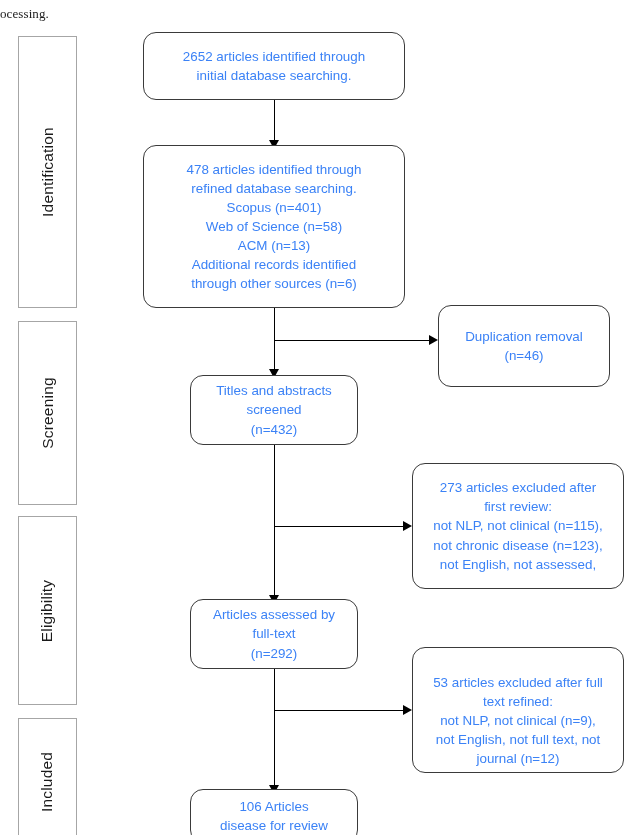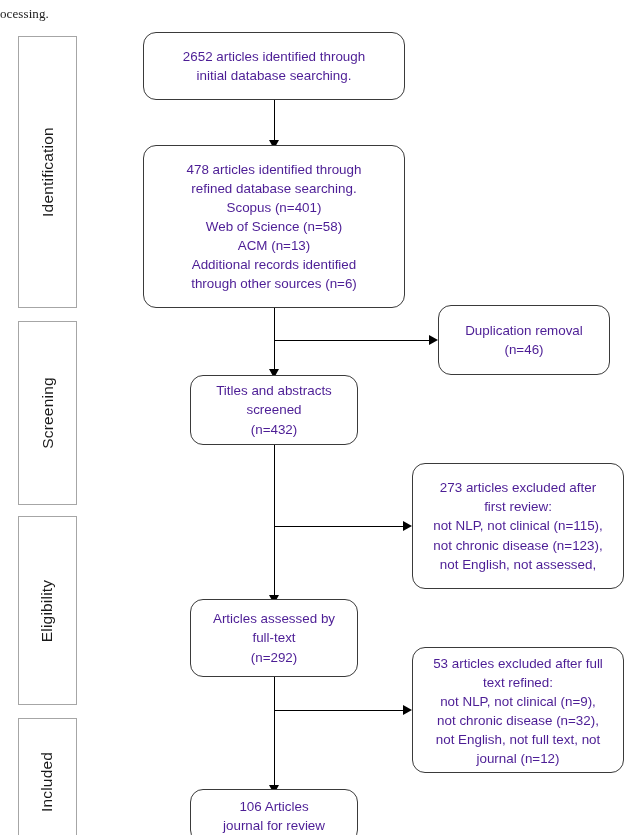--- a/index.html
+++ b/index.html
@@ -55,21 +55,21 @@
     position: absolute;
     box-sizing: border-box;
     border: 1.6px solid #3a3a3a;
     border-radius: 13px;
     background: #ffffff;
     display: flex;
     flex-direction: column;
     align-items: center;
     justify-content: center;
     text-align: center;
-    color: #4c1d95;
+    color: #3b82f6;
     font-size: 13.4px;
     line-height: 1.42;
     padding: 4px 8px;
   }
   .flow-box .ln { display: block; white-space: nowrap; }
 
   
   .v-line {
     position: absolute;
     width: 0;
@@ -144,52 +144,51 @@
   <div class="flow-box" style="left:143px; top:137px; width:262px; height:163px;">
     <span class="ln">478 articles identified through</span>
     <span class="ln">refined database searching.</span>
     <span class="ln">Scopus (n=401)</span>
     <span class="ln">Web of Science (n=58)</span>
     <span class="ln">ACM (n=13)</span>
     <span class="ln">Additional records identified</span>
     <span class="ln">through other sources (n=6)</span>
   </div>
 
-  <div class="flow-box" style="left:438px; top:297px; width:172px; height:70px;">
+  <div class="flow-box" style="left:438px; top:297px; width:172px; height:82px;">
     <span class="ln">Duplication removal</span>
     <span class="ln">(n=46)</span>
   </div>
 
   <div class="flow-box" style="left:190px; top:367px; width:168px; height:70px;">
     <span class="ln">Titles and abstracts</span>
     <span class="ln">screened</span>
     <span class="ln">(n=432)</span>
   </div>
 
   <div class="flow-box" style="left:412px; top:455px; width:212px; height:126px;">
     <span class="ln">273 articles excluded after</span>
     <span class="ln">first review:</span>
     <span class="ln">not NLP, not clinical (n=115),</span>
     <span class="ln">not chronic disease (n=123),</span>
     <span class="ln">not English, not assessed,</span>
   </div>
 
-  <div class="flow-box" style="left:190px; top:591px; width:168px; height:78px;">
+  <div class="flow-box" style="left:190px; top:591px; width:168px; height:70px;">
     <span class="ln">Articles assessed by</span>
     <span class="ln">full-text</span>
     <span class="ln">(n=292)</span>
   </div>
 
   <div class="flow-box" style="left:412px; top:639px; width:212px; height:126px;justify-content:flex-end;">
     <span class="ln">53 articles excluded after full</span>
     <span class="ln">text refined:</span>
     <span class="ln">not NLP, not clinical (n=9),</span>
-    <span class="ln">not chronic disease (n=32),</span>
     <span class="ln">not English, not full text, not</span>
     <span class="ln">journal (n=12)</span>
   </div>
 
   <div class="flow-box" style="left:190px; top:781px; width:168px; height:54px;">
     <span class="ln">106 Articles</span>
-    <span class="ln">journal for review</span>
+    <span class="ln">disease for review</span>
   </div>
 
 </div>
 
 </body></html>

